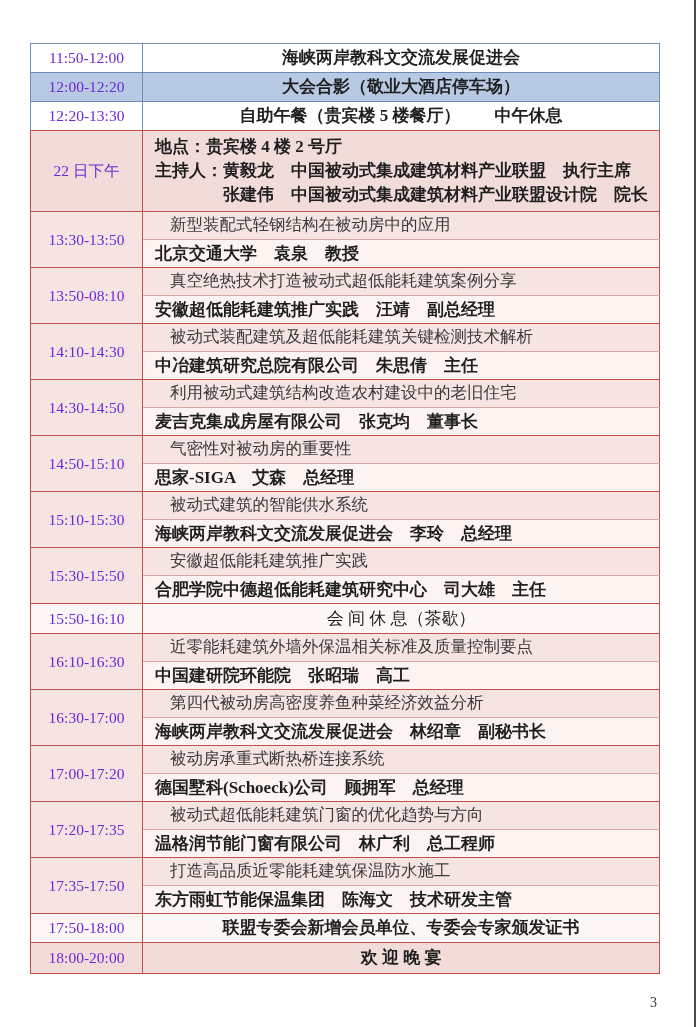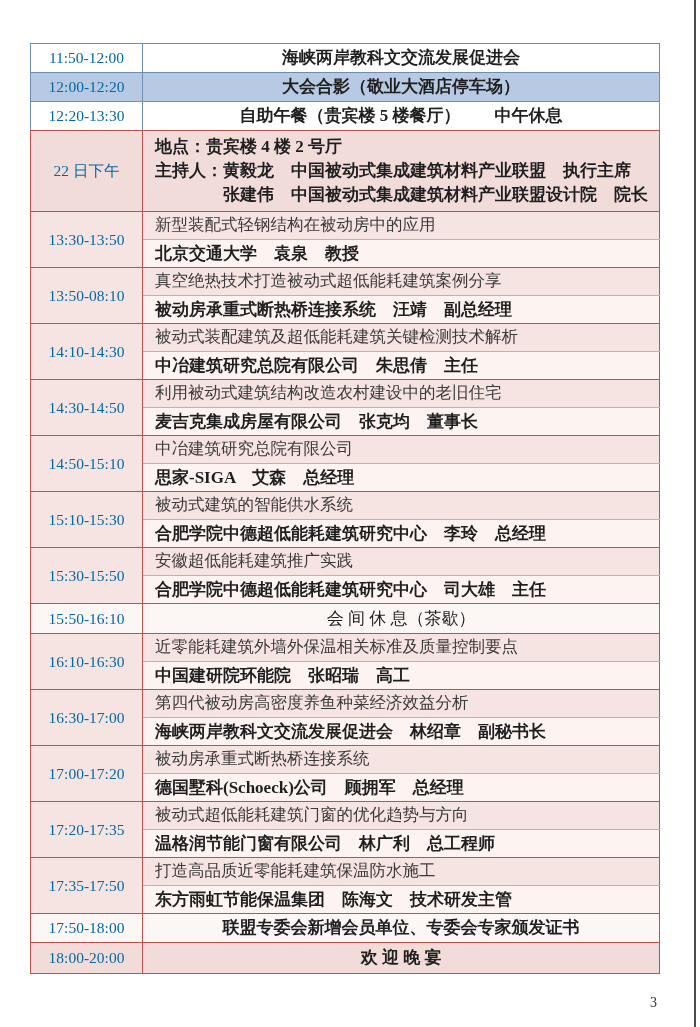--- a/index.html
+++ b/index.html
@@ -25,24 +25,24 @@
   tr.bottom-red td{border-bottom:1.5px solid #bb524e;}
 
   
   tr.sec-red td{border:1.5px solid #bb524e;}
   tr.v-pink td{background:#f2dcda;}
   tr.v-light td{background:#fcf6f5;}
   tr.r-title td{background:#f6e4e2;border-bottom:1px solid #d8a7a4;}
   tr.r-speaker td{background:#fdf4f2;border-top:1px solid #d8a7a4;}
   tr.r-title td.time-cell{border-bottom:1.5px solid #bb524e;}
 
-  .time-cell{text-align:center;font-size:15.5px;color:#0369a1;}
+  .time-cell{text-align:center;font-size:15.5px;color:#6d28d9;}
   .event-cell{text-align:center;font-weight:bold;}
   .event-cell.plain{font-weight:normal;}
-  .title-cell{padding-left:12px;font-weight:normal;color:#3a3a3a;font-size:16.5px;}
+  .title-cell{padding-left:27px;font-weight:normal;color:#3a3a3a;font-size:16.5px;}
   .speaker-cell{padding-left:12px;font-weight:bold;font-size:17px;}
   .header-cell{padding:4px 0 4px 12px;font-weight:bold;margin-left:26px;}
   .header-cell .hline{line-height:24px;white-space:nowrap;}
   .header-cell .hline.indent{padding-left:68px;}
 
   tr.h-single{height:29px;}
   tr.h-rest{height:30px;}
   tr.h-last{height:31px;}
   tr.h-title{height:28px;}
   tr.h-speaker{height:28px;}
@@ -84,49 +84,49 @@
           <td class="title-cell">新型装配式轻钢结构在被动房中的应用</td>
         </tr>
         <tr class="sec-red r-speaker h-speaker">
           <td class="speaker-cell">北京交通大学　袁泉　教授</td>
         </tr>
         <tr class="sec-red r-title h-title">
           <td class="time-cell" rowspan="2">13:50-08:10</td>
           <td class="title-cell">真空绝热技术打造被动式超低能耗建筑案例分享</td>
         </tr>
         <tr class="sec-red r-speaker h-speaker">
-          <td class="speaker-cell">被动房承重式断热桥连接系统　汪靖　副总经理</td>
+          <td class="speaker-cell">安徽超低能耗建筑推广实践　汪靖　副总经理</td>
         </tr>
         <tr class="sec-red r-title h-title">
           <td class="time-cell" rowspan="2">14:10-14:30</td>
           <td class="title-cell">被动式装配建筑及超低能耗建筑关键检测技术解析</td>
         </tr>
         <tr class="sec-red r-speaker h-speaker">
           <td class="speaker-cell">中冶建筑研究总院有限公司　朱思倩　主任</td>
         </tr>
         <tr class="sec-red r-title h-title">
           <td class="time-cell" rowspan="2">14:30-14:50</td>
           <td class="title-cell">利用被动式建筑结构改造农村建设中的老旧住宅</td>
         </tr>
         <tr class="sec-red r-speaker h-speaker">
           <td class="speaker-cell">麦吉克集成房屋有限公司　张克均　董事长</td>
         </tr>
         <tr class="sec-red r-title h-title">
           <td class="time-cell" rowspan="2">14:50-15:10</td>
-          <td class="title-cell">中冶建筑研究总院有限公司</td>
+          <td class="title-cell">气密性对被动房的重要性</td>
         </tr>
         <tr class="sec-red r-speaker h-speaker">
           <td class="speaker-cell">思家-SIGA　艾森　总经理</td>
         </tr>
         <tr class="sec-red r-title h-title">
           <td class="time-cell" rowspan="2">15:10-15:30</td>
           <td class="title-cell">被动式建筑的智能供水系统</td>
         </tr>
         <tr class="sec-red r-speaker h-speaker">
-          <td class="speaker-cell">合肥学院中德超低能耗建筑研究中心　李玲　总经理</td>
+          <td class="speaker-cell">海峡两岸教科文交流发展促进会　李玲　总经理</td>
         </tr>
         <tr class="sec-red r-title h-title">
           <td class="time-cell" rowspan="2">15:30-15:50</td>
           <td class="title-cell">安徽超低能耗建筑推广实践</td>
         </tr>
         <tr class="sec-red r-speaker h-speaker">
           <td class="speaker-cell">合肥学院中德超低能耗建筑研究中心　司大雄　主任</td>
         </tr>
         <tr class="row sec-red v-light h-rest">
           <td class="time-cell">15:50-16:10</td>

